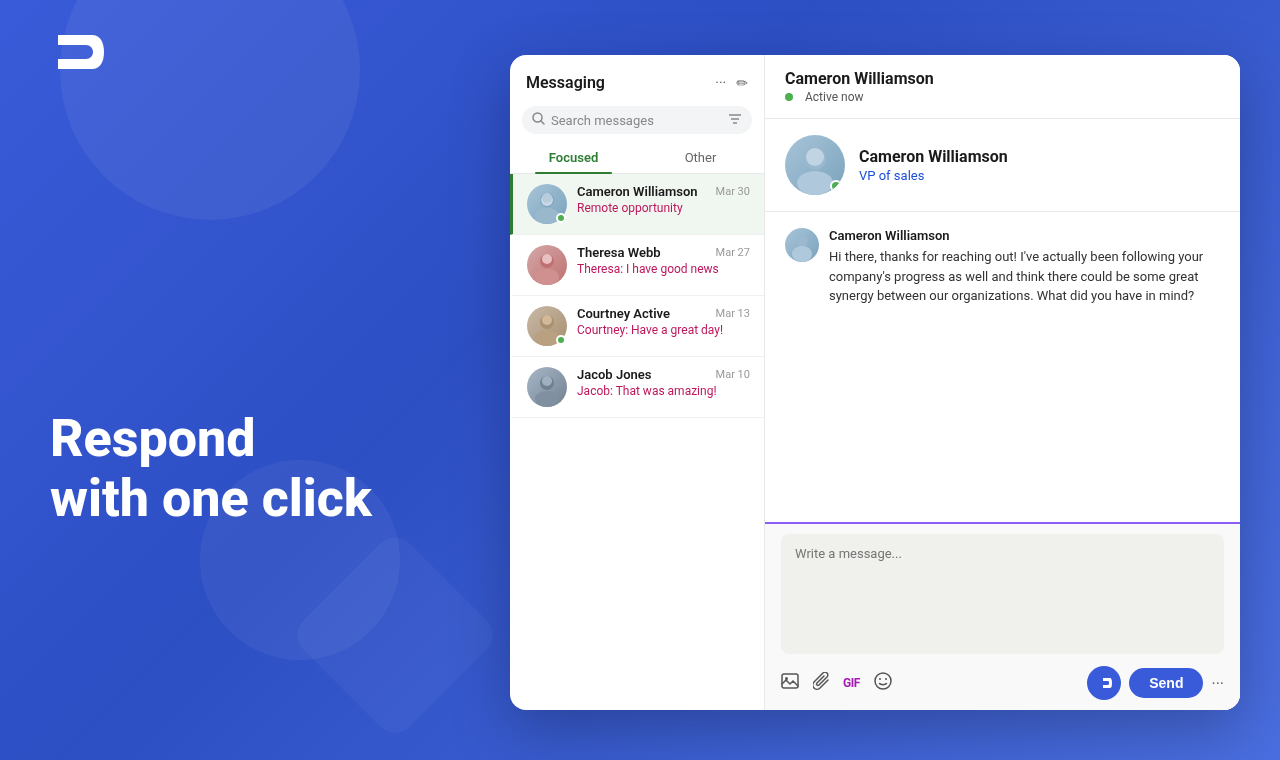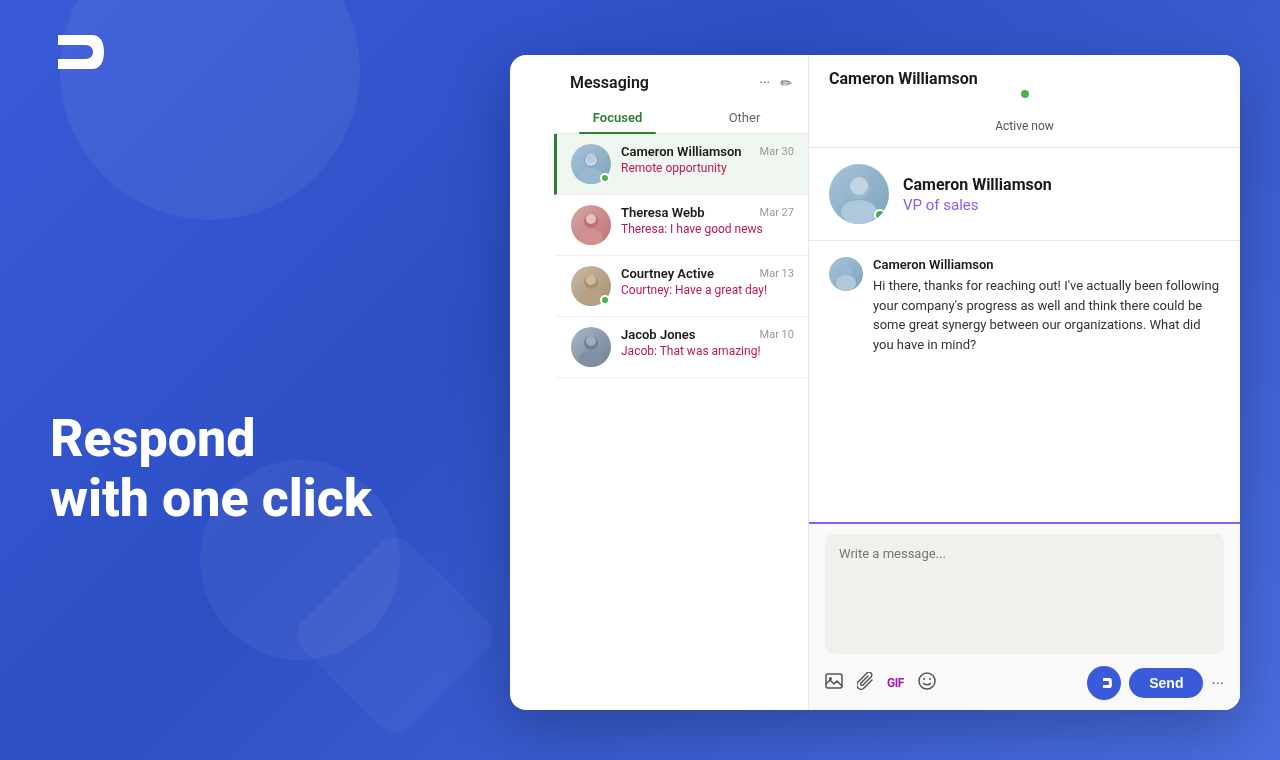--- a/index.html
+++ b/index.html
@@ -82,21 +82,20 @@
       overflow: hidden;
     }
 
     
     .messaging-panel {
       width: 255px;
       border-right: 1px solid #e8e8e8;
       display: flex;
       flex-direction: column;
       flex-shrink: 0;
-      margin-left: 44px;
     }
 
     .messaging-header {
       padding: 18px 16px 10px;
       display: flex;
       align-items: center;
       justify-content: space-between;
     }
     .messaging-title {
       font-size: 16px;
@@ -258,24 +257,23 @@
       gap: 2px;
     }
     .chat-contact-name {
       font-size: 16px;
       font-weight: 700;
       color: #1a1a1a;
     }
     .chat-status {
       display: flex;
       align-items: center;
-      gap: 21px;
+      gap: 12px;
       font-size: 12px;
       color: #555;
-      flex-direction: column;
     }
     .status-dot {
       width: 8px;
       height: 8px;
       background: #4caf50;
       border-radius: 50%;
       display: inline-block;
     }
 
     
@@ -308,22 +306,22 @@
     .profile-info {
       display: flex;
       flex-direction: column;
     }
     .profile-name {
       font-size: 16px;
       font-weight: 700;
       color: #1a1a1a;
     }
     .profile-title {
-      font-size: 15px;
-      color: #8b5cf6;
+      font-size: 13px;
+      color: #1d4ed8;
       margin-top: 2px;
     }
 
     
     .messages-area {
       flex: 1;
       padding: 16px 20px;
       overflow-y: auto;
       background: white;
     }
@@ -462,20 +460,36 @@
 
   <div class="messaging-panel">
     <div class="messaging-header">
       <span class="messaging-title">Messaging</span>
       <div class="messaging-header-icons">
         <span class="icon-btn">···</span>
         <span class="icon-btn">✏</span>
       </div>
     </div>
 
+    <div class="search-bar">
+      <span class="search-icon-svg">
+        <svg width="13" height="13" viewBox="0 0 13 13" fill="none">
+          <circle cx="5.5" cy="5.5" r="4.5" stroke="#888" stroke-width="1.5"></circle>
+          <line x1="9" y1="9" x2="12" y2="12" stroke="#888" stroke-width="1.5" stroke-linecap="round"></line>
+        </svg>
+      </span>
+      <span class="search-input-display">Search messages</span>
+      <span class="filter-icon">
+        <svg width="14" height="12" viewBox="0 0 14 12" fill="none">
+          <line x1="1" y1="2" x2="13" y2="2" stroke="#888" stroke-width="1.5"></line>
+          <line x1="3" y1="6" x2="11" y2="6" stroke="#888" stroke-width="1.5"></line>
+          <line x1="5" y1="10" x2="9" y2="10" stroke="#888" stroke-width="1.5"></line>
+        </svg>
+      </span>
+    </div>
 
     <div class="tabs">
       <div class="tab active">Focused</div>
       <div class="tab">Other</div>
     </div>
 
     <div class="conv-list">
 
       <div class="conv-item active">
         <div class="avatar-wrap">

